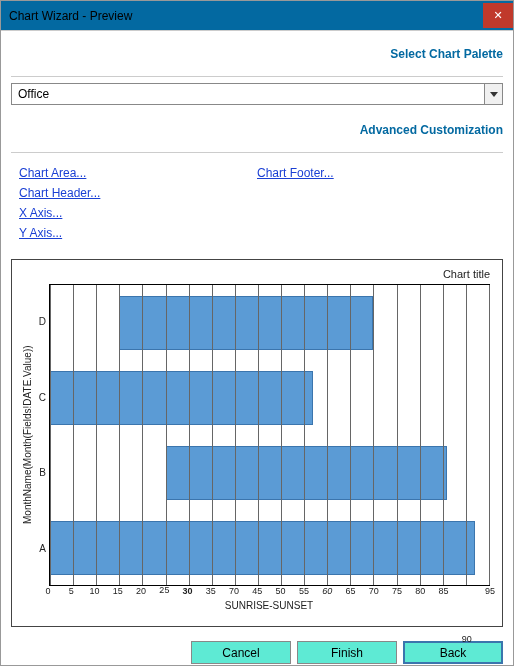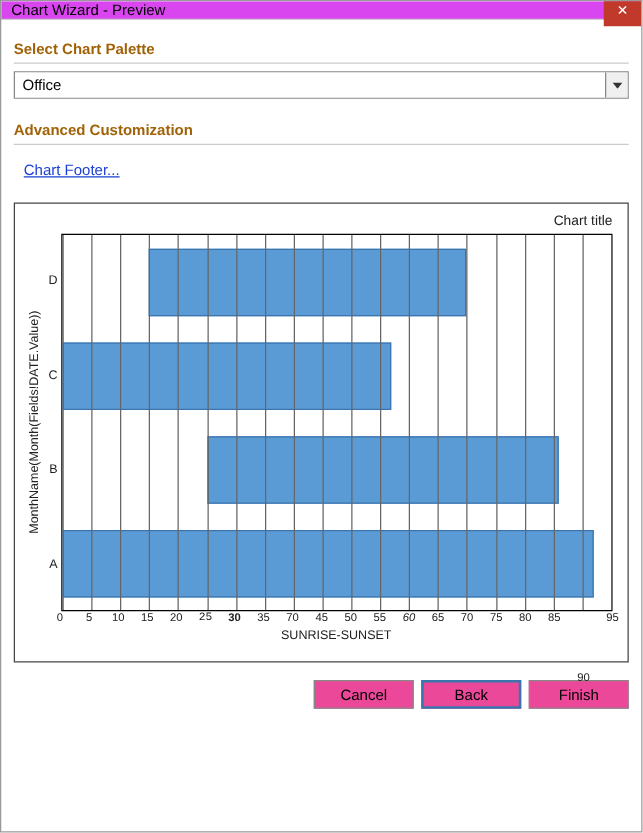--- a/index.html
+++ b/index.html
@@ -7,22 +7,22 @@
     margin: 0;
     font-family: "Segoe UI", Tahoma, sans-serif;
     font-size: 12px;
     background: #fff;
     width: 514px;
     height: 666px;
     overflow: hidden;
     border: 1px solid #999;
   }
   .titlebar {
-    height: 15px;
-    background: #d946ef;
+    height: 30px;
+    background: #0369a1;
     border-bottom: 1px solid #ccc;
     display: flex;
     align-items: center;
     justify-content: space-between;
     padding-left: 8px;
     gap: 32px;
   }
   .close-btn {
     width: 30px;
     height: 25px;
@@ -31,24 +31,25 @@
     display: flex;
     align-items: center;
     justify-content: center;
     font-size: 11px;
     cursor: pointer;
   }
   .content { padding: 10px 10px 0 10px; }
   .section-header {
     font-weight: bold;
     font-size: 12px;
-    color: #a16207;
+    color: #0369a1;
     border-bottom: 1px solid #ccc;
-    padding: 6px 0 4px 0;
+    padding: 6px 0 15px 0;
     margin-bottom: 6px;
+    text-align: right;
   }
   .dropdown {
     display: flex;
     border: 1px solid #888;
     height: 22px;
     align-items: stretch;
     margin-bottom: 12px;
   }
   .dropdown-text {
     flex: 1;
@@ -162,24 +163,24 @@
     margin-left: 28px;
     margin-top: 0;
   }
   .footer-buttons {
     display: flex;
     justify-content: flex-end;
     gap: 6px;
     padding: 14px 10px;
   }
   .btn {
-    width: 80px;
+    width: 100px;
     height: 23px;
     border: 1px solid #888;
-    background: #ec4899;
+    background: #5eead4;
     font-size: 12px;
     cursor: pointer;
     display: flex;
     align-items: center;
     justify-content: center;
   }
   .btn.default { border: 2px solid #3b75ad; }
 </style>
 </head>
 <body>
@@ -200,20 +201,26 @@
     <div class="dropdown-arrow">
       <svg viewBox="0 0 8 5">
           <path d="M0 0 L4 5 L8 0 Z" fill="#333"></path>
         </svg>
     </div>
   </div>
 
   <div class="section-header">Advanced Customization</div>
 
   <div class="links-area">
+    <div class="links-col">
+      <div class="link-item">Chart Area...</div>
+      <div class="link-item">Chart Header...</div>
+      <div class="link-item">X Axis...</div>
+      <div class="link-item">Y Axis...</div>
+    </div>
     <div class="links-col">
       <div class="link-item">Chart Footer...</div>
     </div>
   </div>
 
   <div class="chart-frame">
     <div class="chart-title">Chart title</div>
     <div class="chart-body">
       <div class="y-axis-label">MonthName(Month(Fields!DATE.Value))</div>
       <div class="y-ticks" id="y-ticks-container">
@@ -281,15 +288,15 @@
         <div class="x-tick" style="left: 94.7368%; margin-top: 48px;">90</div>
         <div class="x-tick" style="left: 100%;">95</div>
       </div>
     <div class="x-axis-label">SUNRISE-SUNSET</div>
   </div>
 
 </div>
 
 <div class="footer-buttons">
   <div class="btn">Cancel</div>
+  <div class="btn">Finish</div>
   <div class="btn default">Back</div>
-  <div class="btn">Finish</div>
 </div>
 
 </body></html>

